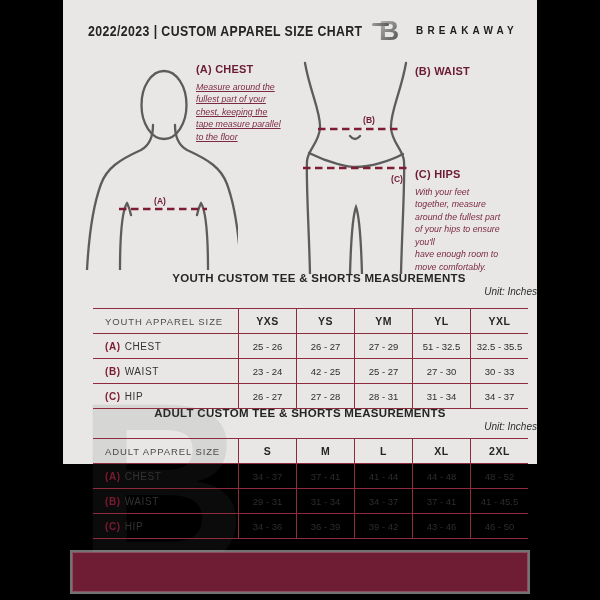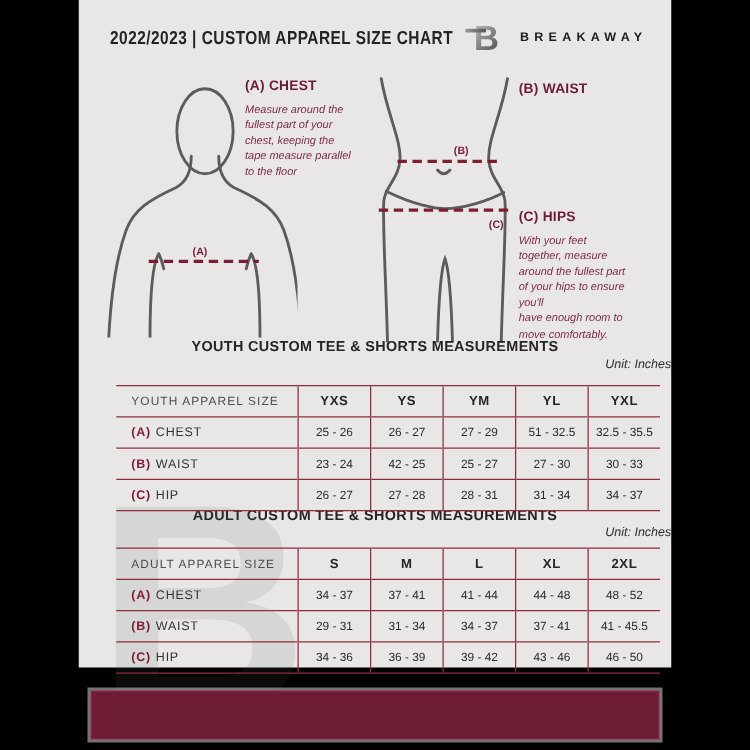--- a/index.html
+++ b/index.html
@@ -1,21 +1,21 @@
 <!DOCTYPE html>
 <html><head>
 <meta charset="utf-8">
 <style>
   html,body{margin:0;padding:0;}
   body{
     width:600px;height:600px;background:#000;
     font-family:"Liberation Sans",sans-serif;
     position:relative;overflow:hidden;
   }
-  .page{position:absolute;left:63px;top:0;width:474px;height:534px;background:#e8e7e6;}
+  .page{position:absolute;left:63px;top:0;width:474px;height:464px;background:#e8e7e6;}
   .abs{position:absolute;}
 
   
   .hdr-title{
     left:25px;top:22px;font-weight:bold;font-size:15px;color:#242424;
     letter-spacing:.5px;white-space:nowrap;
     transform:scaleX(.82);transform-origin:left center;
   }
   .logo{left:316px;top:15px;width:32px;height:32px;}
   .logo-b{
@@ -86,40 +86,40 @@
     <path class="outline" d="M 57,76 Q 62,82 67,76"></path>
     <path class="outline" d="M 16,93 C 38,104 56,107 63,107 C 77,107 97,101 110,94"></path>
     <path class="outline" d="M 57,214 C 58,178 60,155 63,147 C 66,155 68,178 69,214"></path>
     <path class="dash" d="M 25,69 H 107"></path>
     <path class="dash" d="M 10,108 H 116"></path>
     <text class="fig-lbl" x="76" y="63" text-anchor="middle">(B)</text>
     <text class="fig-lbl" x="104" y="122" text-anchor="middle">(C)</text>
   </svg>
 
   <div class="abs g-head" style="left:133px;top:63px;">(A) CHEST</div>
-  <div class="abs g-body" style="left:133px;top:81px;width:105px;">Measure around the
+  <div class="abs g-body" style="left:133px;top:81px;width:105px;text-decoration:underline;">Measure around the
 fullest part of your
 chest, keeping the
 tape measure parallel
 to the floor</div>
 
   <div class="abs g-head" style="left:352px;top:65px;">(B) WAIST</div>
 
   <div class="abs g-head" style="left:352px;top:168px;">(C) HIPS</div>
   <div class="abs g-body" style="left:352px;top:186px;width:104px;">With your feet
 together, measure
 around the fullest part
 of your hips to ensure
 you'll
 have enough room to
 move comfortably.</div>
 
   <div class="abs wm">B</div>
 
-  <div class="abs tbl-title" style="top:272px;">YOUTH CUSTOM TEE &amp; SHORTS MEASUREMENTS</div>
+  <div class="abs tbl-title" style="top:272px;padding-left:19px;">YOUTH CUSTOM TEE &amp; SHORTS MEASUREMENTS</div>
   <div class="abs tbl-unit" style="top:286px;">Unit: Inches</div>
   <table style="top:308px;">
       <thead>
         <tr>
           <th class="c0 lbl-h">YOUTH APPAREL SIZE</th>
           <th class="cv size">YXS</th>
           <th class="cv size">YS</th>
           <th class="cv size">YM</th>
           <th class="cv size">YL</th>
           <th class="cv size">YXL</th>

